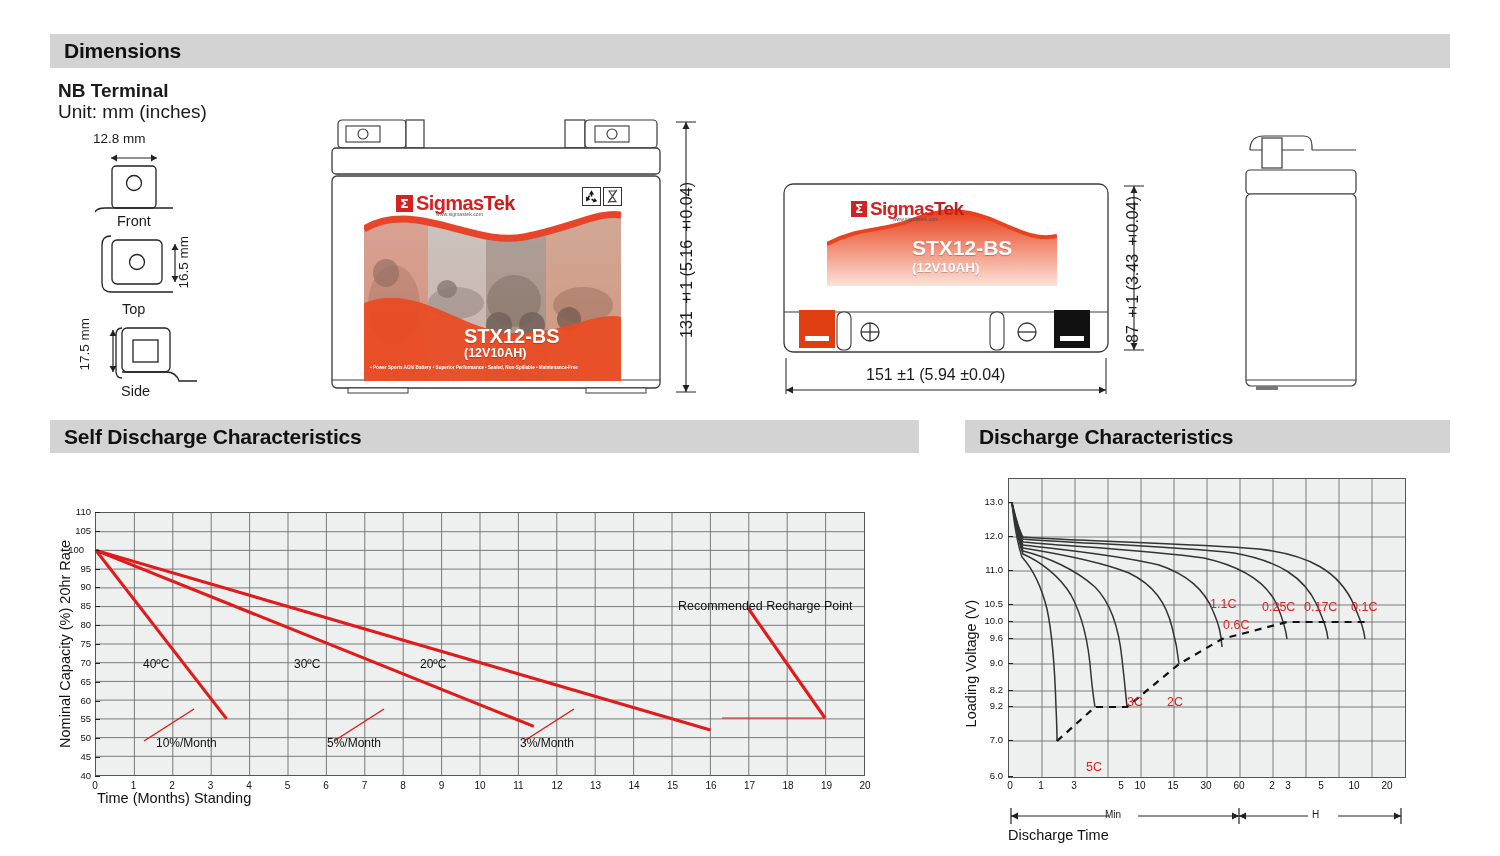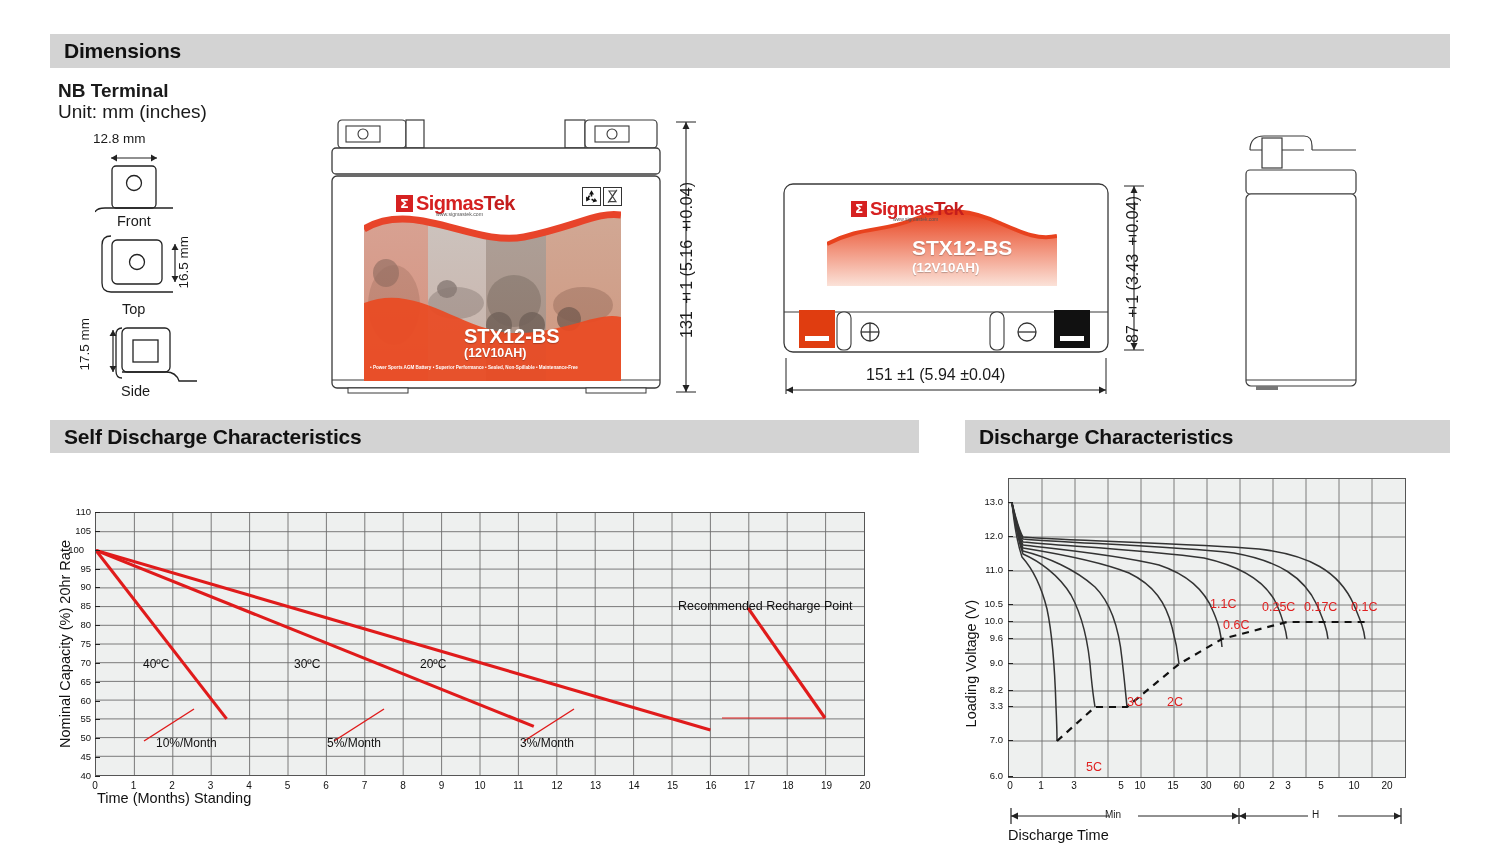--- a/index.html
+++ b/index.html
@@ -475,21 +475,21 @@
     <div class="axis-num" style="left: 970px; top: 598px; width: 33px;">10.5</div>
     <div class="tick" style="left: 1008px; top: 604px; width: 5px; height: 1px;"></div>
     <div class="axis-num" style="left: 970px; top: 615px; width: 33px;">10.0</div>
     <div class="tick" style="left: 1008px; top: 621px; width: 5px; height: 1px;"></div>
     <div class="axis-num" style="left: 970px; top: 632px; width: 33px;">9.6</div>
     <div class="tick" style="left: 1008px; top: 638px; width: 5px; height: 1px;"></div>
     <div class="axis-num" style="left: 970px; top: 657px; width: 33px;">9.0</div>
     <div class="tick" style="left: 1008px; top: 663px; width: 5px; height: 1px;"></div>
     <div class="axis-num" style="left: 970px; top: 684px; width: 33px;">8.2</div>
     <div class="tick" style="left: 1008px; top: 690px; width: 5px; height: 1px;"></div>
-    <div class="axis-num" style="left: 970px; top: 700px; width: 33px;">3.3</div>
+    <div class="axis-num" style="left: 970px; top: 700px; width: 33px;">9.2</div>
     <div class="tick" style="left: 1008px; top: 706px; width: 5px; height: 1px;"></div>
     <div class="axis-num" style="left: 970px; top: 734px; width: 33px;">7.0</div>
     <div class="tick" style="left: 1008px; top: 740px; width: 5px; height: 1px;"></div>
     <div class="axis-num" style="left: 970px; top: 770px; width: 33px;">6.0</div>
     <div class="tick" style="left: 1008px; top: 776px; width: 5px; height: 1px;"></div>
   </div>
 
 <div id="dc-xticks">
     <div class="axis-num-x" style="left: 998px; top: 780px; width: 24px;">0</div>
     <div class="axis-num-x" style="left: 1029px; top: 780px; width: 24px;">1</div>

